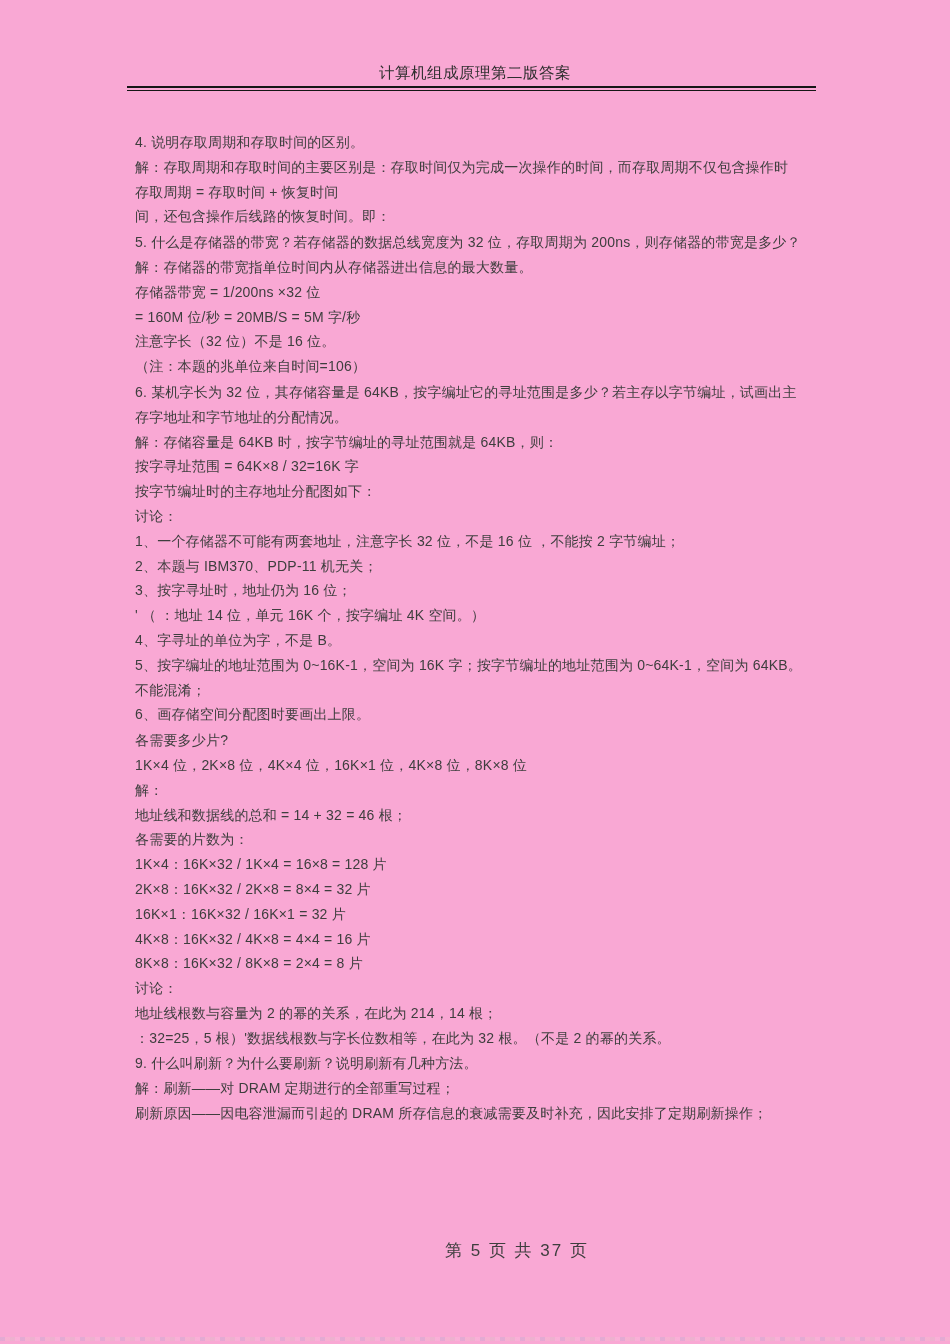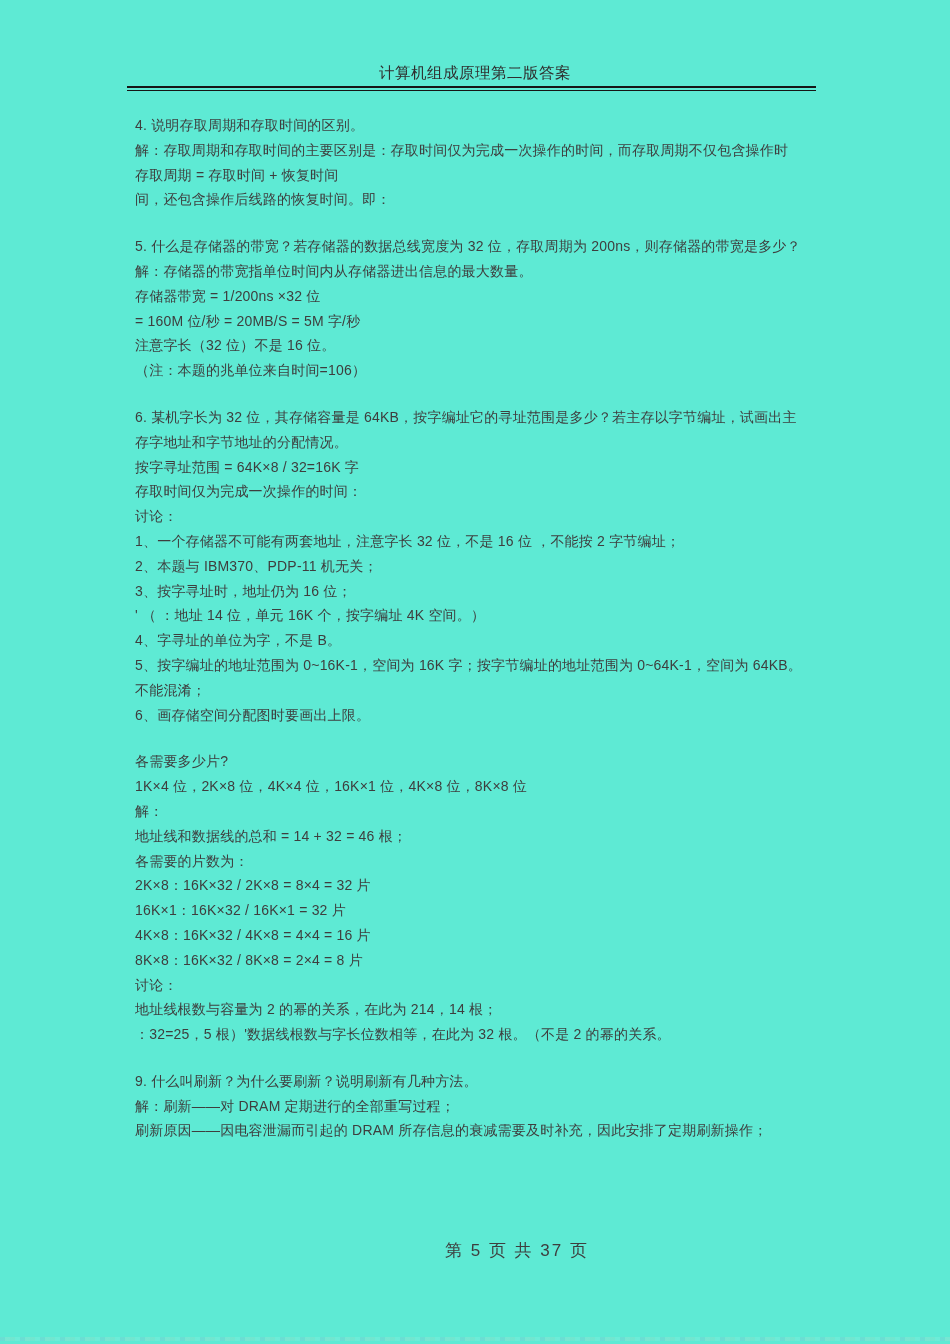--- a/index.html
+++ b/index.html
@@ -4,21 +4,21 @@
 <style>
   html, body {
     margin: 0;
     padding: 0;
     background: #ffffff;
   }
   .page {
     position: relative;
     width: 950px;
     height: 1344px;
-    background: #5eead4;
+    background: #f9a8d4;
     overflow: hidden;
     font-family: "Liberation Sans", "DejaVu Sans", sans-serif;
   }
   .doc-title {
     position: absolute;
     top: 63px;
     left: 0;
     width: 100%;
     text-align: center;
     font-size: 15.5px;
@@ -31,30 +31,30 @@
     top: 86px;
     left: 127px;
     width: 689px;
     height: 2px;
     border-top: 2px solid #161616;
     border-bottom: 1px solid #161616;
   }
   .doc-body {
     position: absolute;
     left: 135px;
-    top: 113px;
+    top: 130px;
     width: 700px;
     color: #3e3e3e;
   }
   .para {
     margin: 0;
     padding: 0;
   }
   .para + .para {
-    margin-top: 22px;
+    margin-top: 1px;
   }
   .line {
     height: 24.8px;
     line-height: 24.8px;
     font-size: 14px;
     white-space: nowrap;
     letter-spacing: 0.2px;
   }
   .page-footer {
     position: absolute;
@@ -104,38 +104,40 @@
         <div class="line">5. 什么是存储器的带宽？若存储器的数据总线宽度为 32 位，存取周期为 200ns，则存储器的带宽是多少？</div>
         <div class="line">解：存储器的带宽指单位时间内从存储器进出信息的最大数量。</div>
         <div class="line">存储器带宽 = 1/200ns ×32 位</div>
         <div class="line">= 160M 位/秒 = 20MB/S = 5M 字/秒</div>
         <div class="line">注意字长（32 位）不是 16 位。</div>
         <div class="line">（注：本题的兆单位来自时间=106）</div>
       </div>
       <div class="para">
         <div class="line">6. 某机字长为 32 位，其存储容量是 64KB，按字编址它的寻址范围是多少？若主存以字节编址，试画出主</div>
         <div class="line">存字地址和字节地址的分配情况。</div>
+        <div class="line">解：存储容量是 64KB 时，按字节编址的寻址范围就是 64KB，则：</div>
         <div class="line">按字寻址范围 = 64K×8 / 32=16K 字</div>
-        <div class="line">存取时间仅为完成一次操作的时间：</div>
+        <div class="line">按字节编址时的主存地址分配图如下：</div>
         <div class="line">讨论：</div>
         <div class="line">1、一个存储器不可能有两套地址，注意字长 32 位，不是 16 位 ，不能按 2 字节编址；</div>
         <div class="line">2、本题与 IBM370、PDP-11 机无关；</div>
         <div class="line">3、按字寻址时，地址仍为 16 位；</div>
         <div class="line">' （ ：地址 14 位，单元 16K 个，按字编址 4K 空间。）</div>
         <div class="line">4、字寻址的单位为字，不是 B。</div>
         <div class="line">5、按字编址的地址范围为 0~16K-1，空间为 16K 字；按字节编址的地址范围为 0~64K-1，空间为 64KB。</div>
         <div class="line">不能混淆；</div>
         <div class="line">6、画存储空间分配图时要画出上限。</div>
       </div>
       <div class="para">
         <div class="line">各需要多少片?</div>
         <div class="line">1K×4 位，2K×8 位，4K×4 位，16K×1 位，4K×8 位，8K×8 位</div>
         <div class="line">解：</div>
         <div class="line">地址线和数据线的总和 = 14 + 32 = 46 根；</div>
         <div class="line">各需要的片数为：</div>
+        <div class="line">1K×4：16K×32 / 1K×4 = 16×8 = 128 片</div>
         <div class="line">2K×8：16K×32 / 2K×8 = 8×4 = 32 片</div>
         <div class="line">16K×1：16K×32 / 16K×1 = 32 片</div>
         <div class="line">4K×8：16K×32 / 4K×8 = 4×4 = 16 片</div>
         <div class="line">8K×8：16K×32 / 8K×8 = 2×4 = 8 片</div>
         <div class="line">讨论：</div>
         <div class="line">地址线根数与容量为 2 的幂的关系，在此为 214，14 根；</div>
         <div class="line">：32=25，5 根）'数据线根数与字长位数相等，在此为 32 根。（不是 2 的幂的关系。</div>
       </div>
       <div class="para">
         <div class="line">9. 什么叫刷新？为什么要刷新？说明刷新有几种方法。</div>

